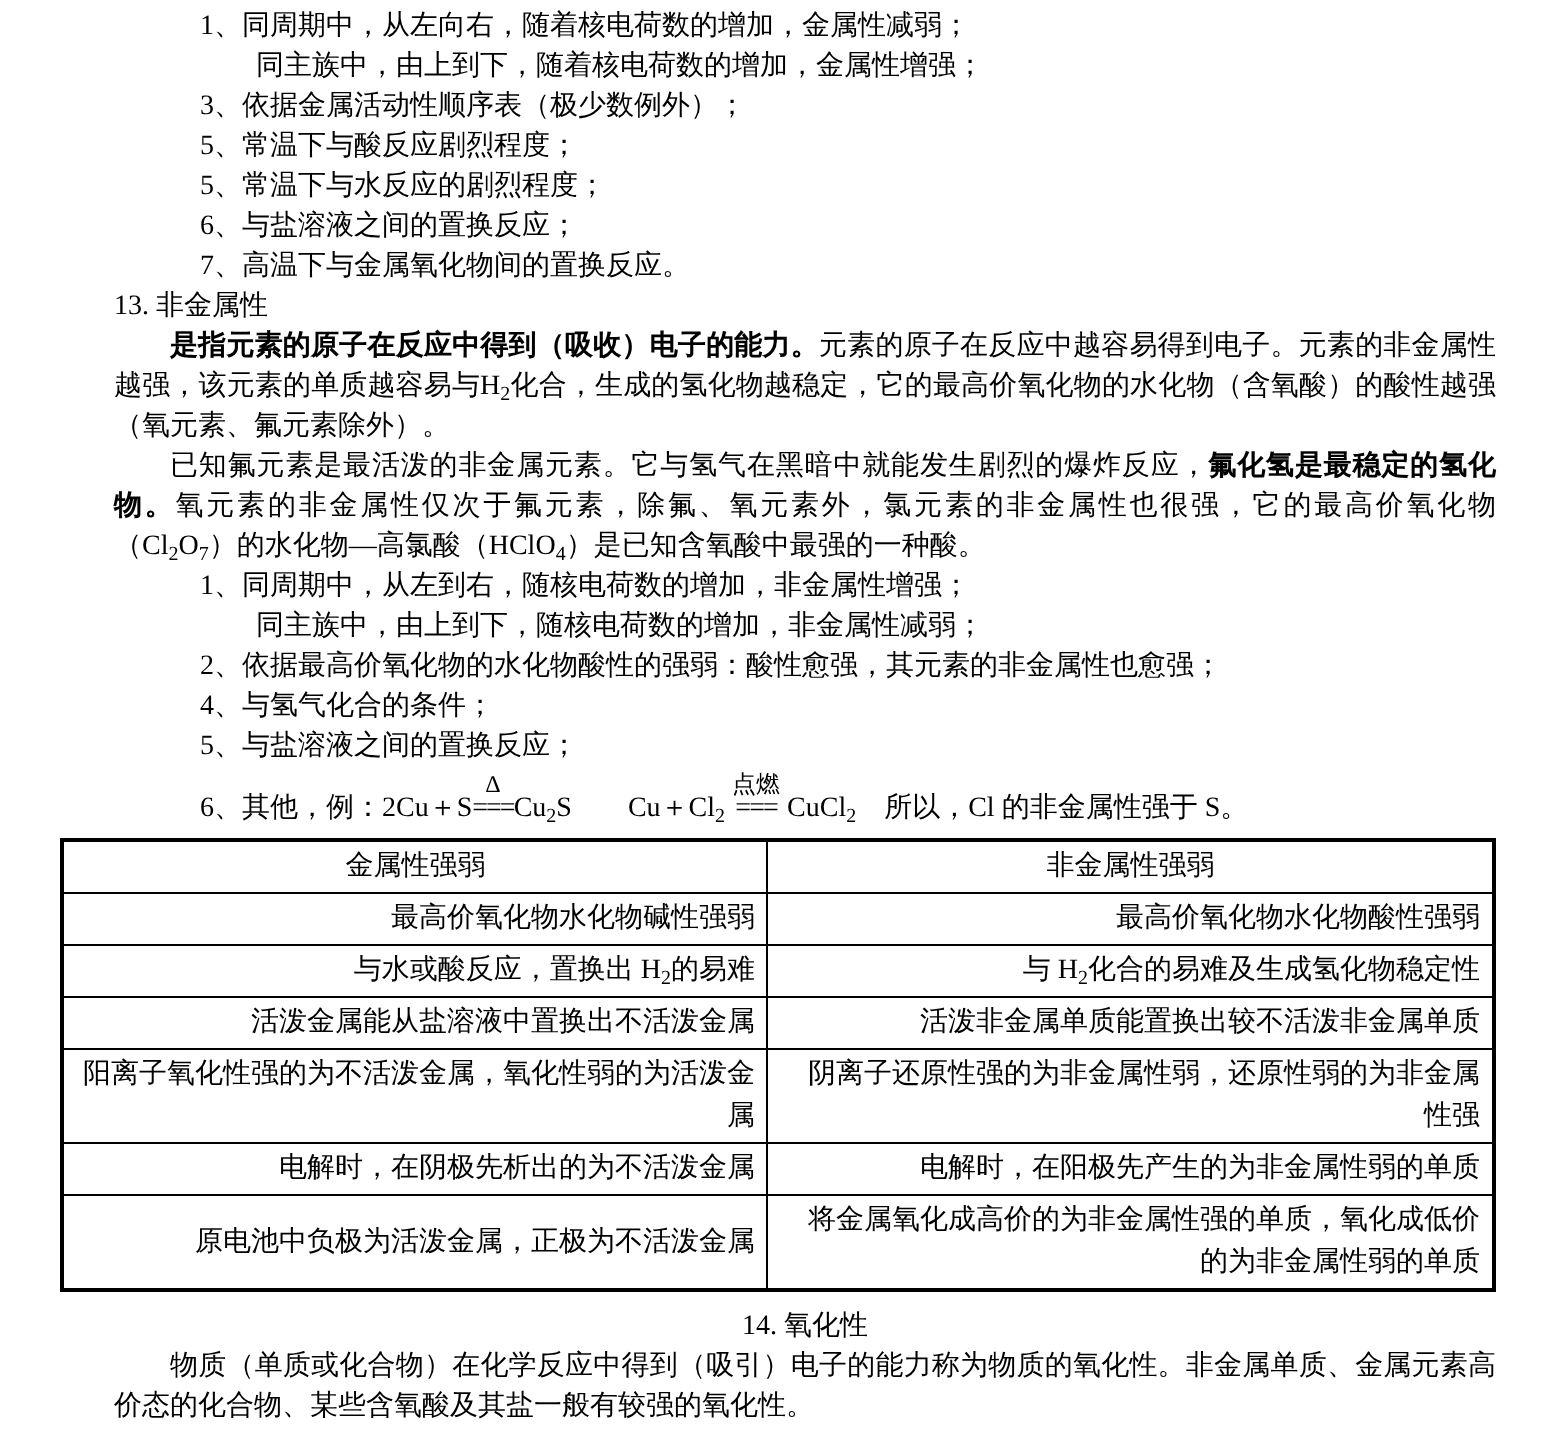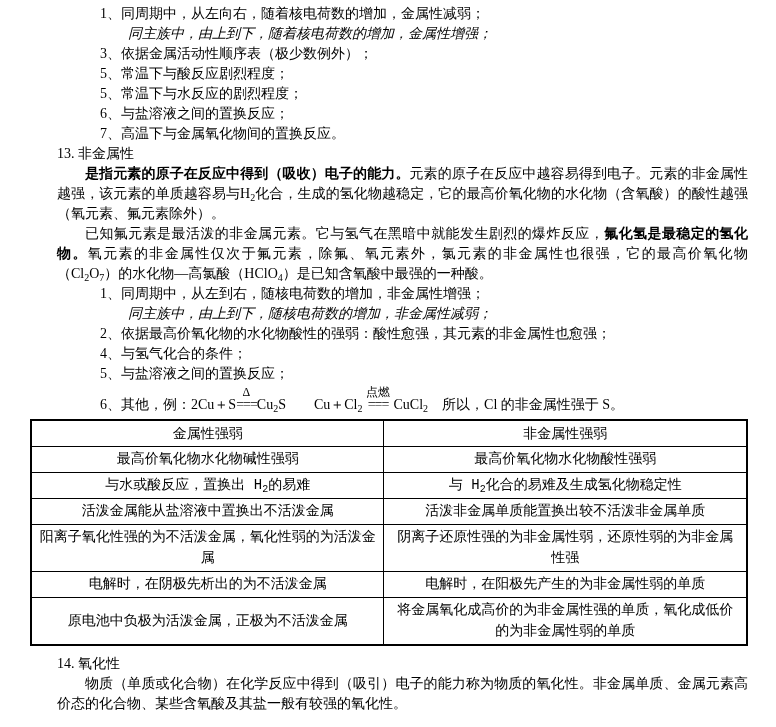--- a/index.html
+++ b/index.html
@@ -3,39 +3,39 @@
 <meta charset="utf-8">
 <style>
   html,body{margin:0;padding:0;}
   body{
     width:776px;height:727px;overflow:hidden;background:#ffffff;color:#000000;
     font-family:"Liberation Serif","DejaVu Serif",serif;
     font-size:14px;line-height:20px;
   }
   .doc{width:776px;height:727px;overflow:hidden;box-sizing:border-box;padding:4px 28px 0 57px;}
   .list-line{padding-left:43px;}
-  .list-line.cont{padding-left:71px;font-style:italic;}
+  .list-line.cont{padding-left:71px;}
   .heading{padding-left:0;}
   .para{text-indent:28px;text-align:justify;}
   .bold{font-weight:700;}
   sub{font-size:10px;line-height:0;vertical-align:-3px;}
   .eq-line{padding-left:43px;margin-top:2px;margin-bottom:4px;}
   .eq-stack{display:inline-block;text-align:center;vertical-align:baseline;}
   .eq-top{display:block;font-size:12px;line-height:12px;}
   .eq-bar{display:block;line-height:14px;letter-spacing:-1px;}
   table.cmp-table{
     border-collapse:collapse;table-layout:fixed;width:718px;margin-left:-27px;margin-top:4px;
     border:2px solid #000;
   }
   table.cmp-table th,table.cmp-table td{
     border:1px solid #000;padding:2px 6px;font-size:14px;line-height:21px;font-weight:normal;
   }
   table.cmp-table th{text-align:center;height:21px;}
-  table.cmp-table td{text-align:center;font-family:Liberation Mono, monospace;}
-  .sec14-heading{margin-top:8px;}
+  table.cmp-table td{text-align:right;}
+  .sec14-heading{margin-top:8px;text-align:center;}
 </style>
 </head>
 <body>
 
 <div class="doc">
 
   <div>
       <div class="list-line">1、同周期中，从左向右，随着核电荷数的增加，金属性减弱；</div>
       <div class="list-line cont">同主族中，由上到下，随着核电荷数的增加，金属性增强；</div>
       <div class="list-line">3、依据金属活动性顺序表（极少数例外）；</div>

